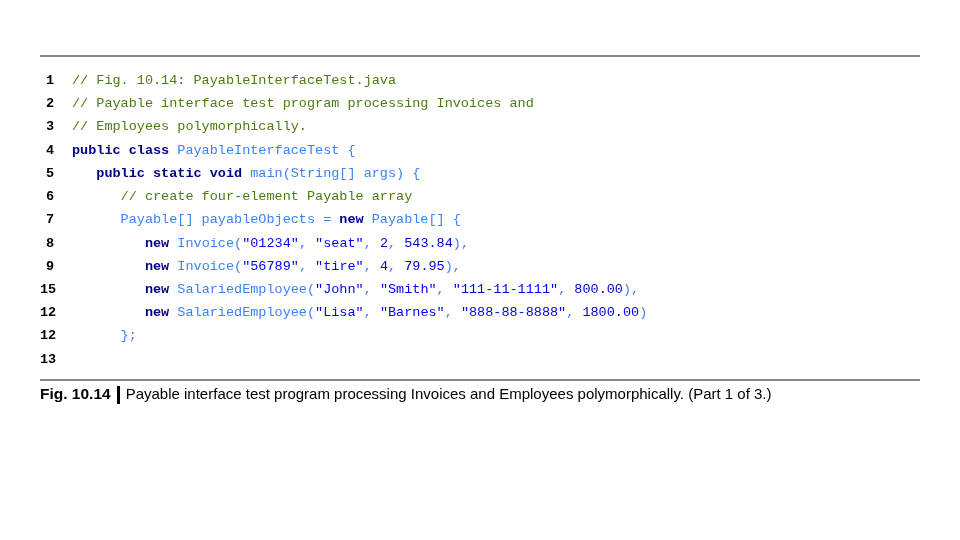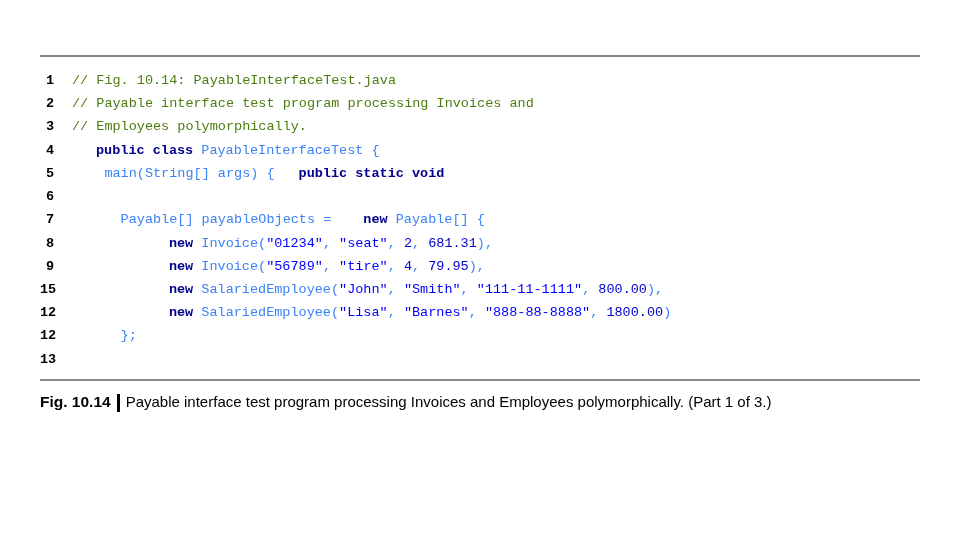--- a/index.html
+++ b/index.html
@@ -45,34 +45,34 @@
       font-family: 'Courier New', Courier, monospace;
       font-size: 13.5px;
       flex-shrink: 0;
       font-weight: bold;
     }
 
     .code-text {
       white-space: pre;
     }
 
-    .kw { color: #00008B; font-weight: bold; margin-left: 24px; }
+    .kw { color: #00008B; font-weight: bold; }
     .cm { color: #4d7c0f; }
     .str { color: #0000ff; }
     .num { color: #0000cd; }
     .plain { color: #3b82f6; }
 
     .bottom-rule {
       border: none;
       border-top: 2px solid #888;
       margin: 6px 40px 0 40px;
     }
 
     .caption {
-      margin: 10px 40px 0 40px;
+      margin: 2px 40px 0 40px;
       font-family: Arial, sans-serif;
       font-size: 15px;
       color: #000;
       line-height: 1.45;
     }
 
     .caption-fig {
       font-weight: bold;
       font-size: 15.5px;
     }
@@ -107,45 +107,46 @@
         <span class="code-text cm">// Employees polymorphically.</span>
       </div>
       <div class="code-line">
         <span class="line-num">4</span>
         <span class="code-text kw">public class</span>
         <span class="code-text plain"> PayableInterfaceTest {</span>
       </div>
       <div class="code-line">
         <span class="line-num">5</span>
         <span class="code-text plain">   </span>
+        <span class="code-text kw">public static void</span>
         <span class="code-text plain"> main(String[] args) {</span>
-        <span class="code-text kw">public static void</span>
       </div>
       <div class="code-line">
         <span class="line-num">6</span>
         <span class="code-text plain">      </span>
+        <span class="code-text cm">// create four-element Payable array</span>
       </div>
       <div class="code-line">
         <span class="line-num">7</span>
         <span class="code-text plain">      Payable[] payableObjects = </span>
         <span class="code-text kw">new</span>
         <span class="code-text plain"> Payable[] {</span>
       </div>
       <div class="code-line">
         <span class="line-num">8</span>
         <span class="code-text plain">         </span>
         <span class="code-text kw">new</span>
         <span class="code-text plain"> Invoice(</span>
         <span class="code-text str">"01234"</span>
         <span class="code-text plain">, </span>
         <span class="code-text str">"seat"</span>
         <span class="code-text plain">, </span>
         <span class="code-text num">2</span>
         <span class="code-text plain">, </span>
-        <span class="code-text num">681.31</span>
+        <span class="code-text num">543.84</span>
         <span class="code-text plain">),</span>
       </div>
       <div class="code-line">
         <span class="line-num">9</span>
         <span class="code-text plain">         </span>
         <span class="code-text kw">new</span>
         <span class="code-text plain"> Invoice(</span>
         <span class="code-text str">"56789"</span>
         <span class="code-text plain">, </span>
         <span class="code-text str">"tire"</span>

